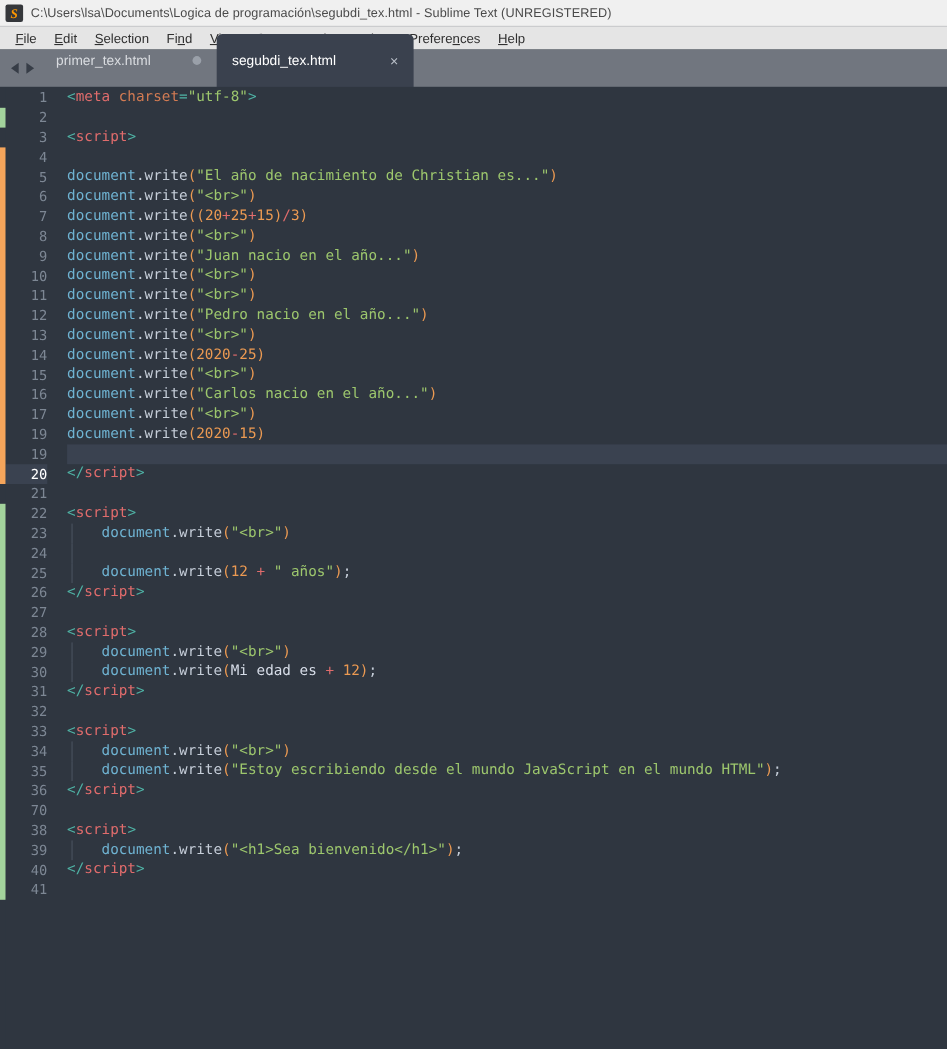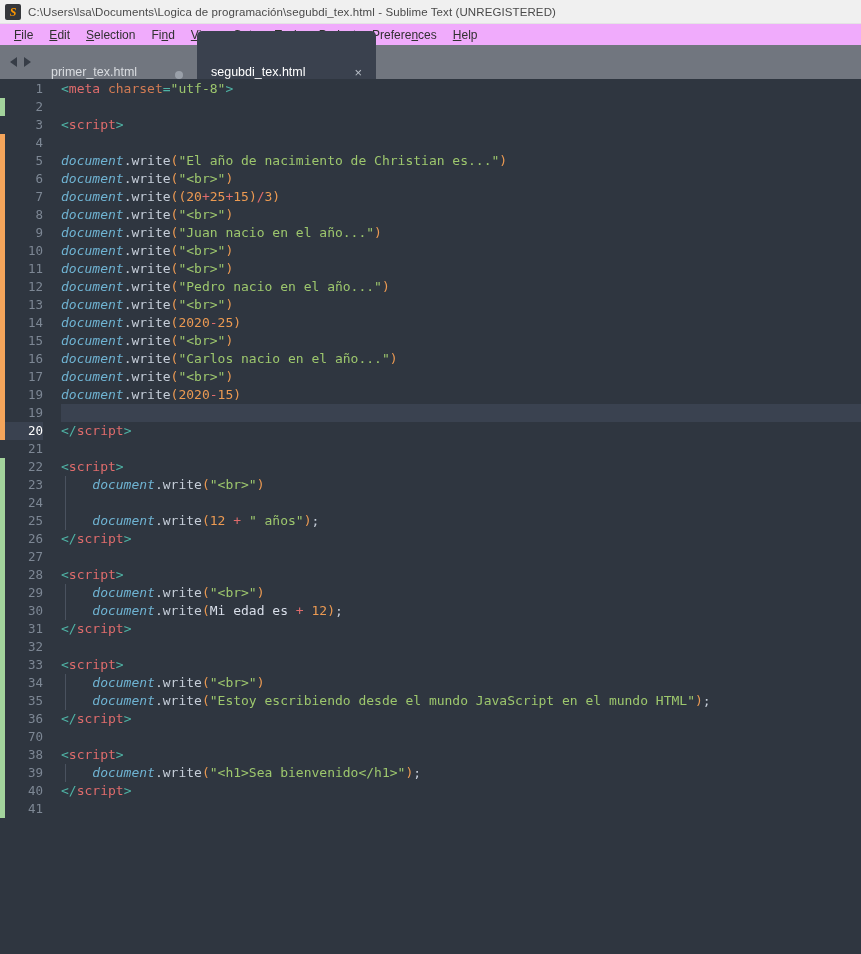--- a/index.html
+++ b/index.html
@@ -50,21 +50,21 @@
   .title-text {
     font-size: 11.5px;
     color: #4a4a4a;
     white-space: nowrap;
     letter-spacing: 0.1px;
   }
 
   
   .menubar {
     height: 21px;
-    background: #f0abfc;
+    background: #e5e5e5;
     display: flex;
     align-items: center;
     padding-left: 6px;
     flex: 0 0 auto;
   }
   .menu-item {
     font-size: 12px;
     color: #303030;
     padding: 2px 8px;
     white-space: nowrap;
@@ -93,21 +93,21 @@
     border-top: 5px solid transparent;
     border-bottom: 5px solid transparent;
     cursor: pointer;
   }
   .arrow.left  { border-right: 7px solid #373d47; }
   .arrow.right { border-left: 7px solid #373d47; }
 
   .tab {
     height: 48px;
     display: flex;
-    align-items: flex-end;
+    align-items: center;
     padding: 0 14px;
     font-size: 12.5px;
     box-sizing: border-box;
     position: relative;
     cursor: pointer;
     min-width: 160px;
   }
   .tab.inactive {
     color: #d9dce0;
     background: transparent;
@@ -199,21 +199,21 @@
   .cline .ig {
     position: absolute;
     left: 4px;
     top: 0;
     width: 1px;
     height: 18px;
     background: #4a525f;
   }
 
   
-  .t-obj   { color: #6fb3d2; font-style: italic; }   
+  .t-obj   { color: #6fb3d2; }   
   .t-dot   { color: #c5cdd8; }
   .t-prop  { color: #c5cdd8; }
   .t-paren { color: #ec9a52; }
   .t-str   { color: #9dc76d; }
   .t-num   { color: #ec9a52; }
   .t-op    { color: #e06c6c; }
   .t-tag   { color: #e06c6c; }
   .t-tagp  { color: #4fb3a5; }
   .t-attr  { color: #d27b53; }
   .t-plain { color: #d8dee9; }

